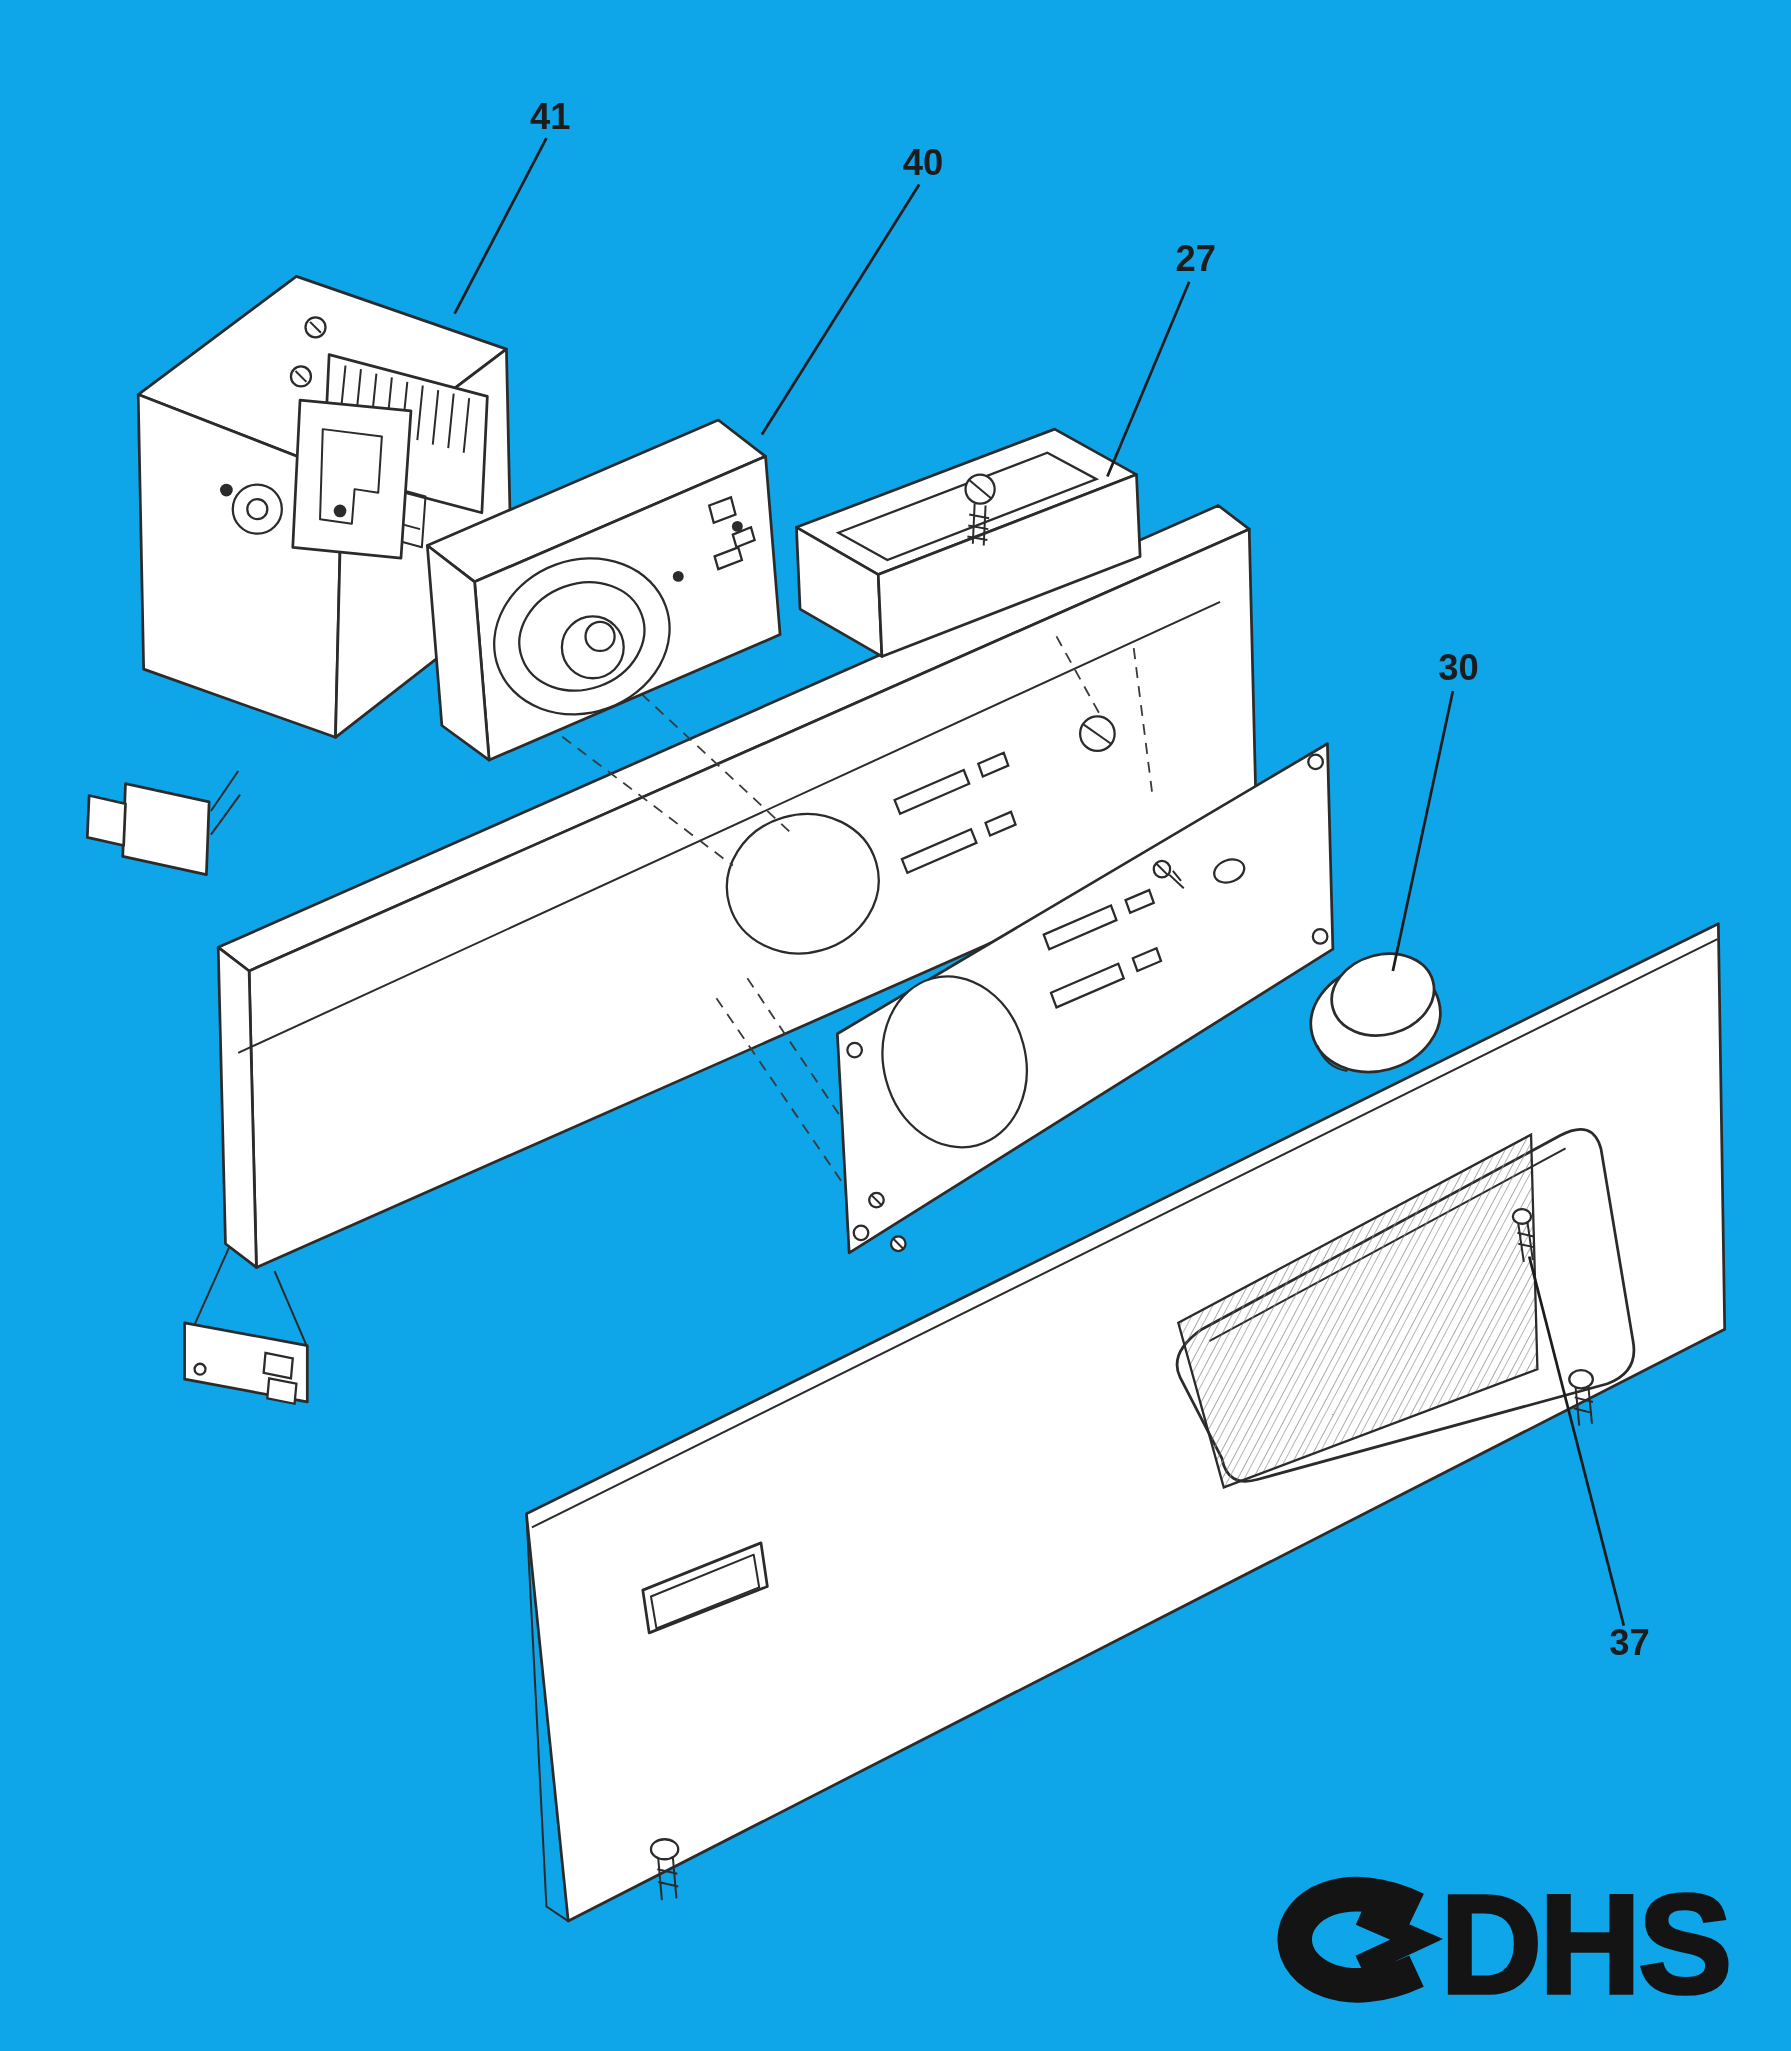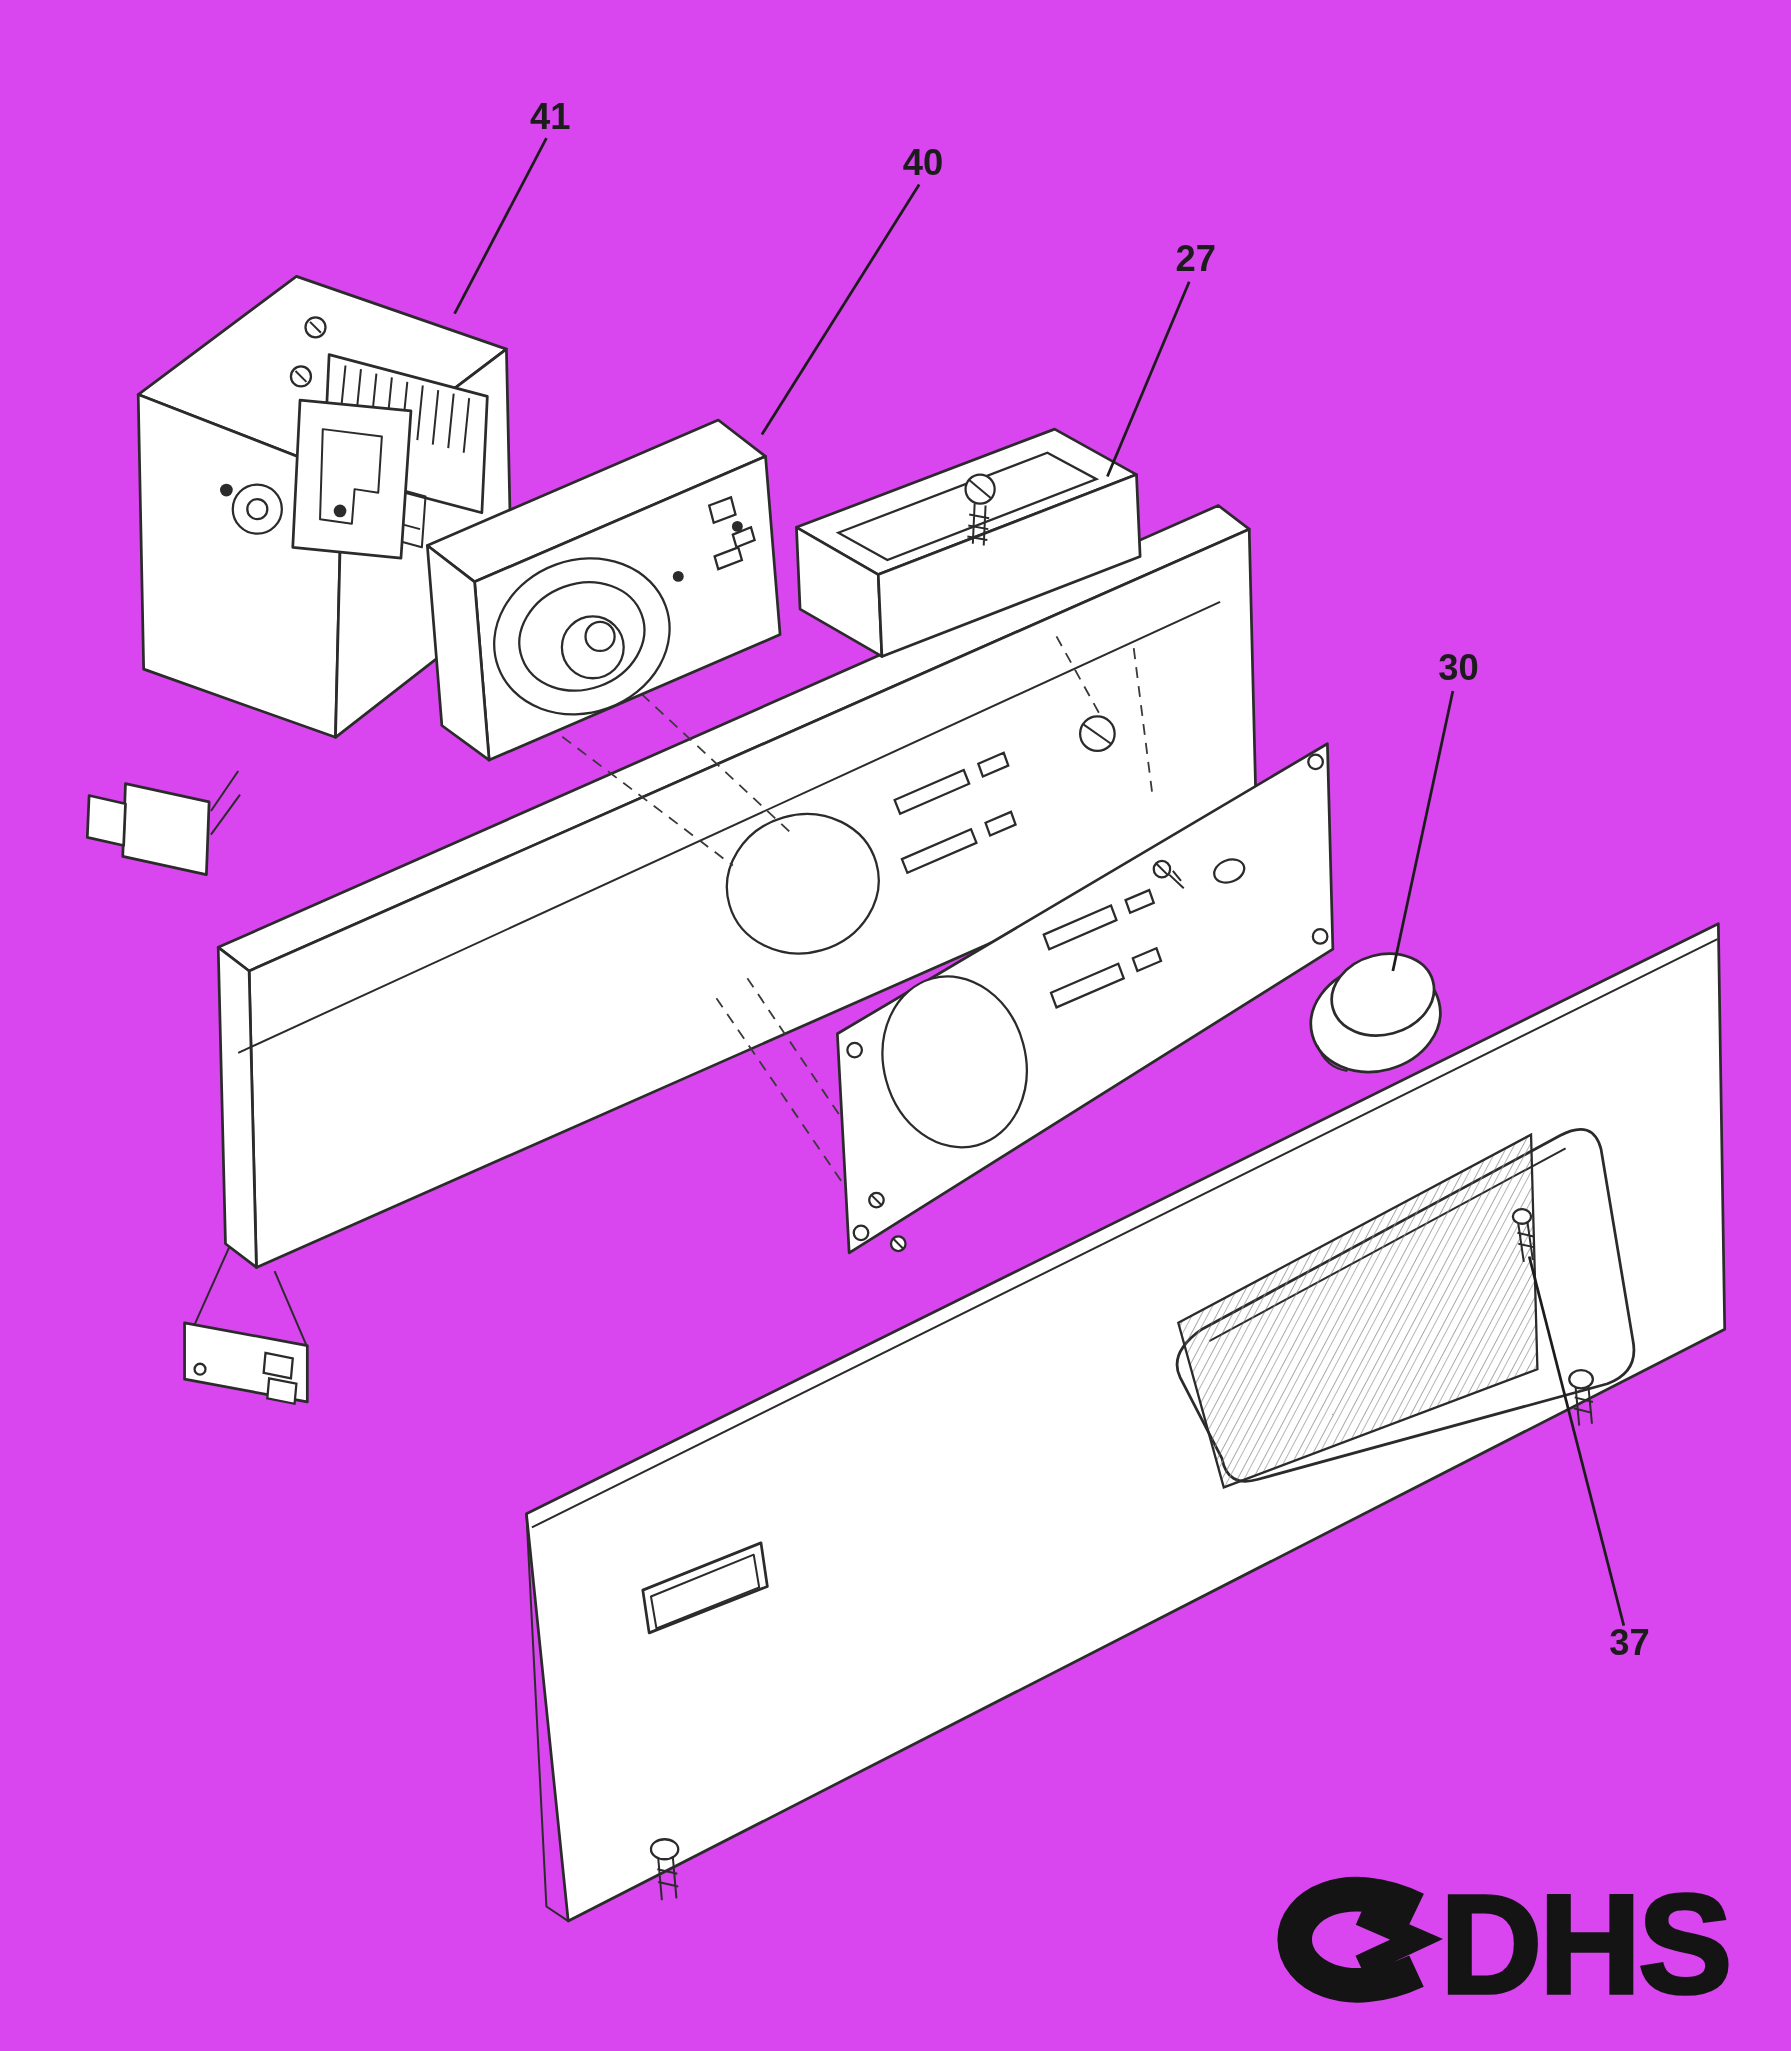--- a/index.html
+++ b/index.html
@@ -1,16 +1,16 @@
 <!DOCTYPE html>
 <html style="font-size:14.5px"><head>
 <meta charset="utf-8">
 <style>
   html,body{margin:0;padding:0;background:#e9e8e5;}
-  .page{position:relative;width:1792px;height:2052px;background:#d946ef;overflow:hidden;
+  .page{position:relative;width:1792px;height:2052px;background:#0ea5e9;overflow:hidden;
         font-family:"Liberation Sans",sans-serif;}
   svg{position:absolute;inset:0;}
   .s    {fill:#ffffff;stroke:#2b2b2b;stroke-width:3;stroke-linejoin:round;}
   .thin {fill:none;stroke:#2b2b2b;stroke-width:2.2;stroke-linejoin:round;}
   .hole {fill:#ffffff;stroke:#2b2b2b;stroke-width:2.5;}
   .dot  {fill:#2b2b2b;stroke:none;}
   .dash {fill:none;stroke:#3a3a3a;stroke-width:2;stroke-dasharray:12 9;}
   .lead {fill:none;stroke:#1c1c1c;stroke-width:3;}
   .lbl  {font:bold 40px "Liberation Sans",sans-serif;fill:#1c1c1c;}
   .glass{fill:url(#hatch);stroke:#2b2b2b;stroke-width:2.5;}

